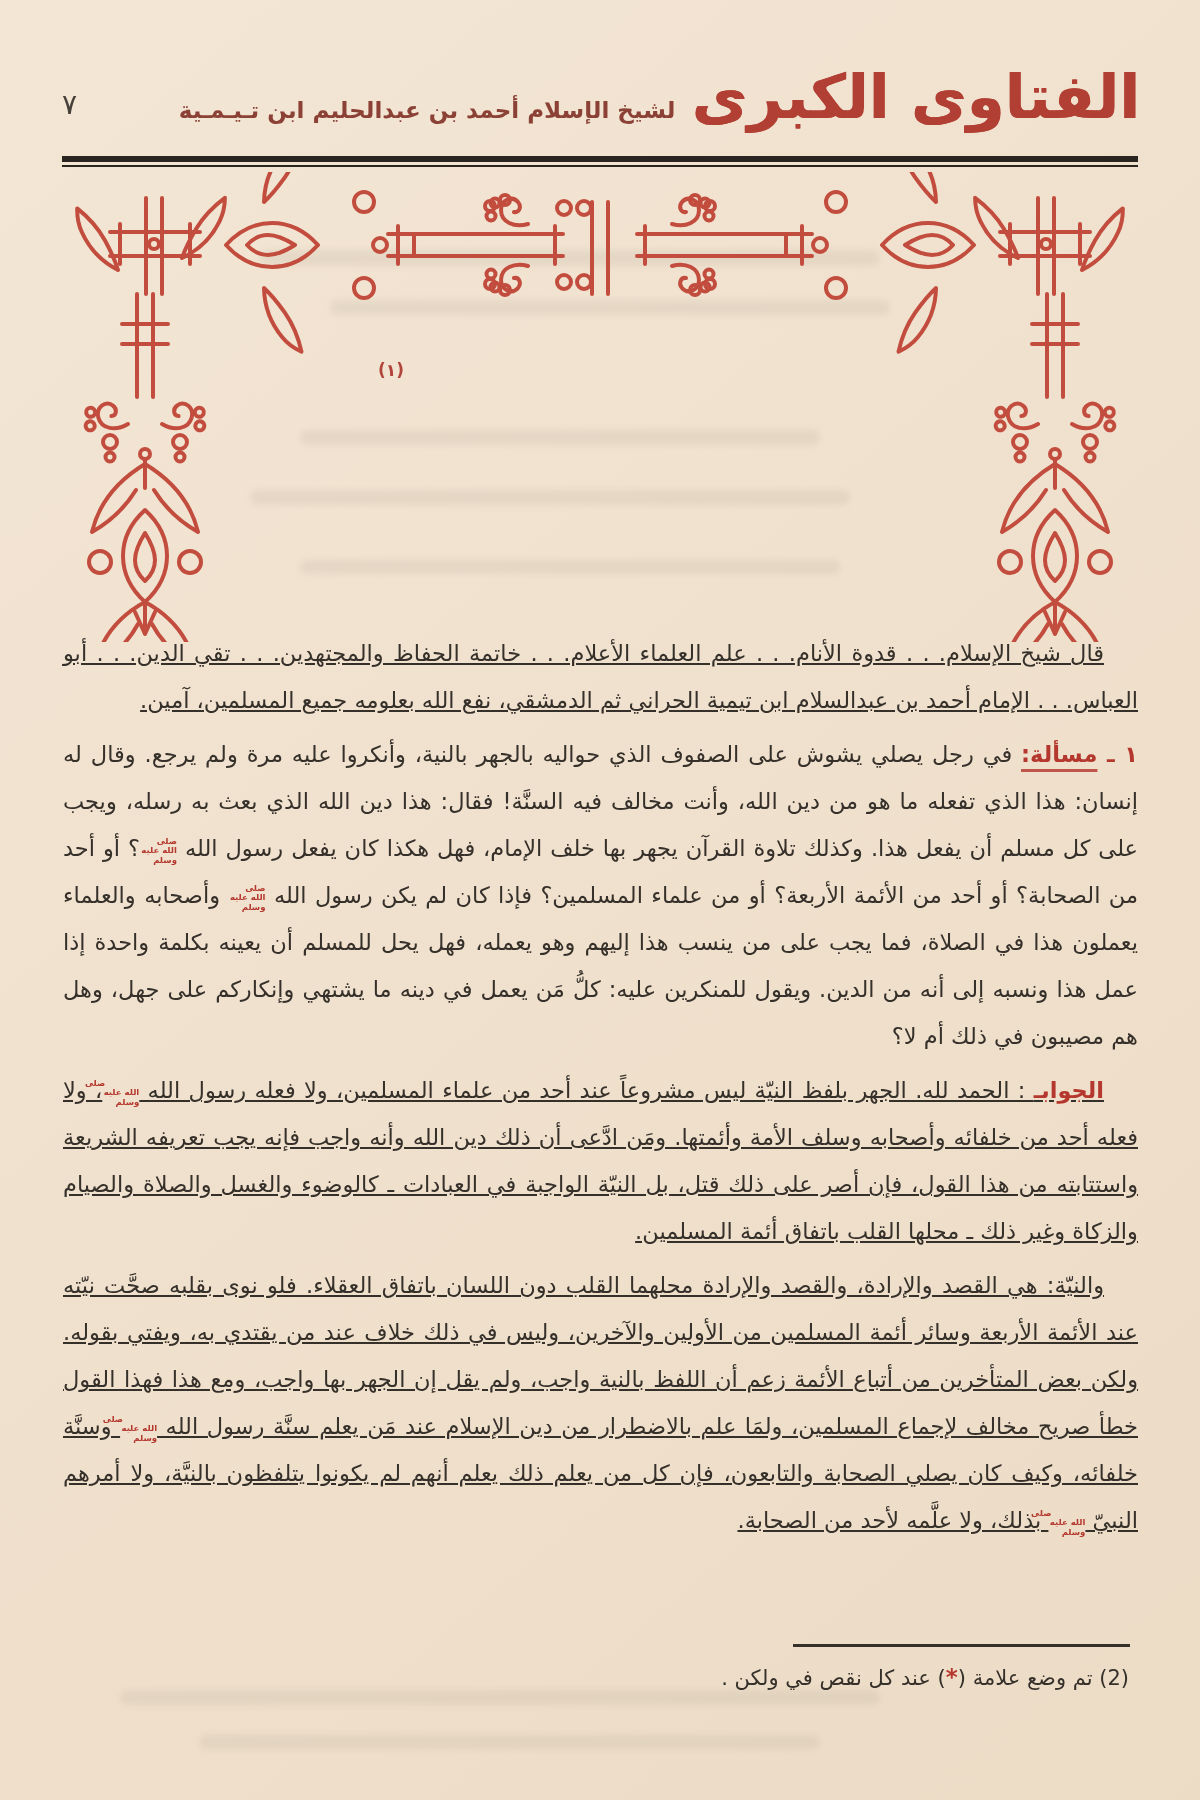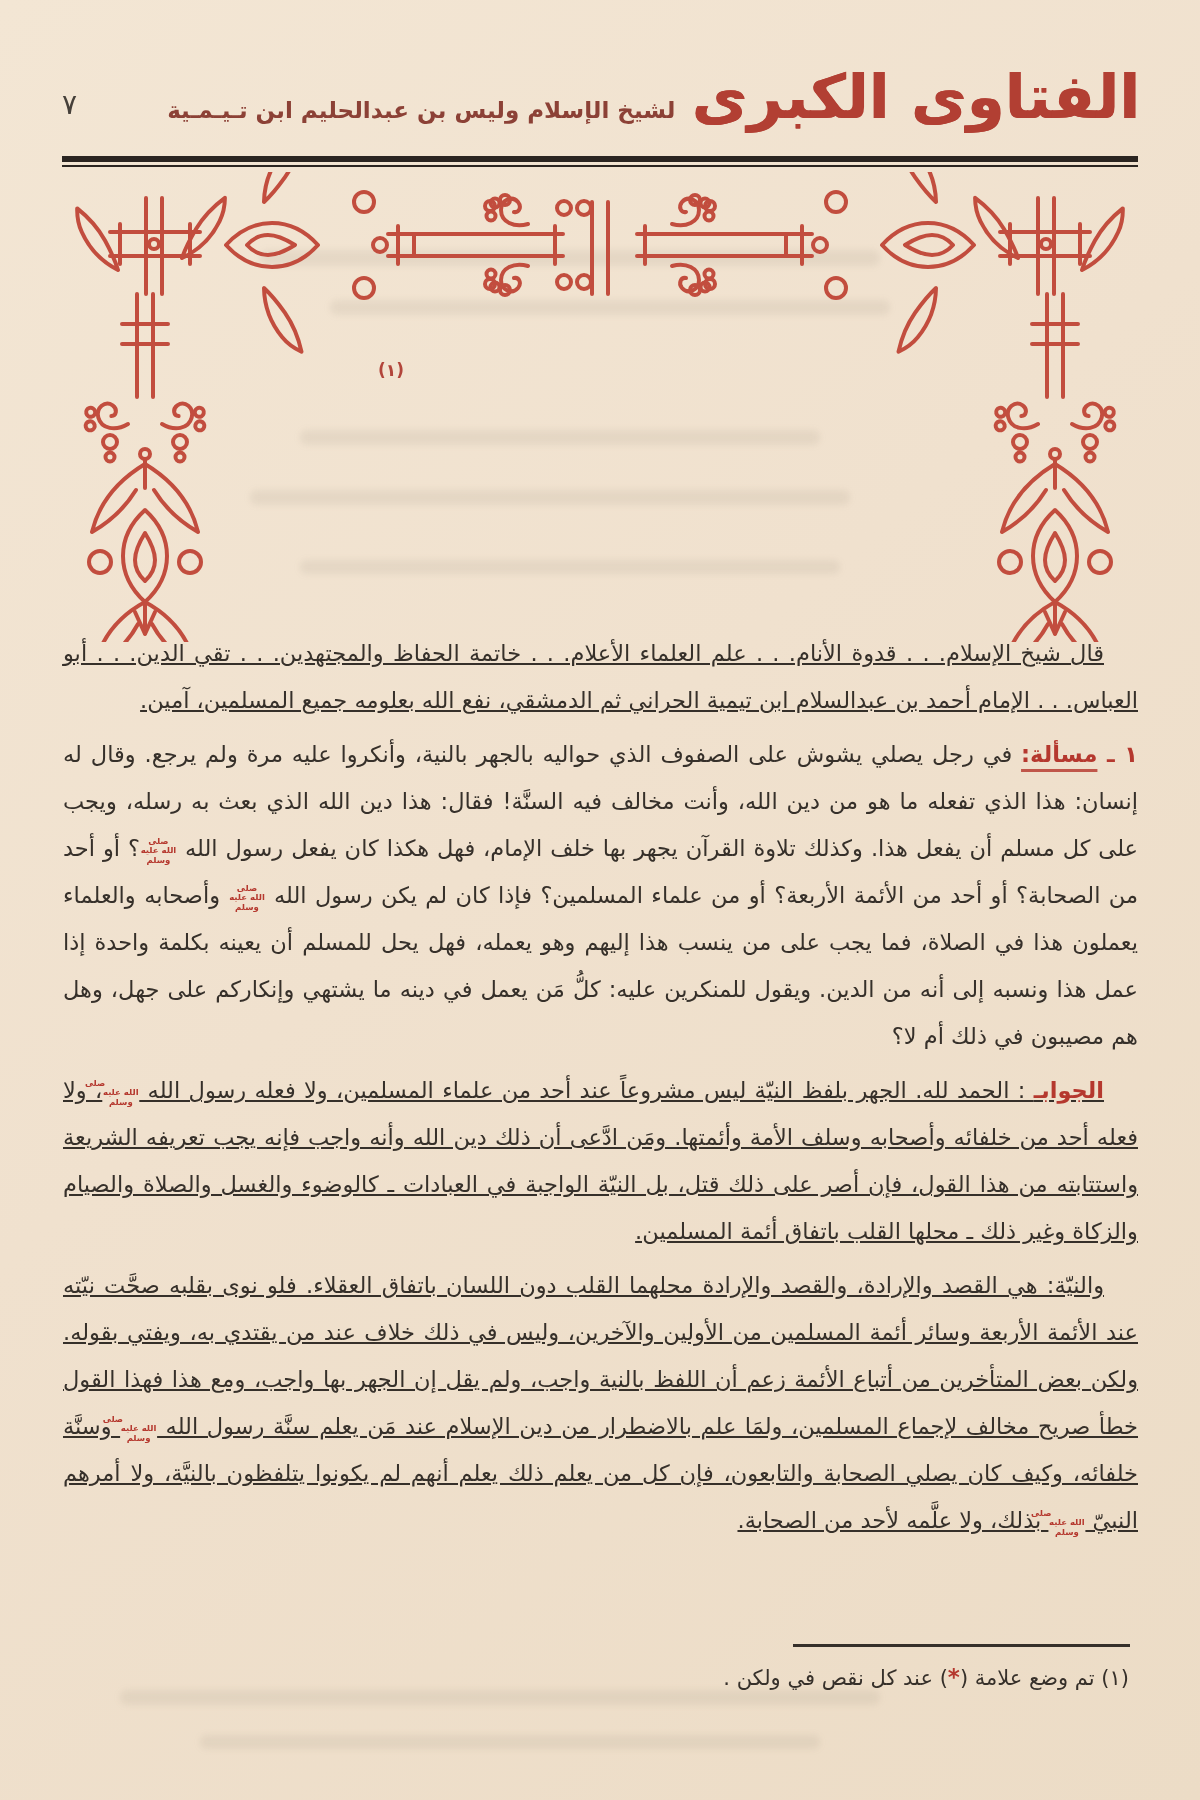--- a/index.html
+++ b/index.html
@@ -34,21 +34,21 @@
   
   .body-text{position:absolute;top:630px;right:62px;left:63px;direction:rtl;text-align:justify;
     font-size:22.5px;line-height:47px;color:#36302a;}
   .para{margin:0 0 7px 0;}
   .para.indent{text-indent:34px;text-decoration:underline;}
   .seg{}
   .issue-lead{color:#b5382e;font-weight:bold;}
   .underlined{text-decoration:underline;text-decoration-color:#c0564a;text-decoration-thickness:2.5px;text-underline-offset:7px;}
   .answer-lead{color:#b5382e;font-weight:bold;letter-spacing:1px;}
   .pbuh{display:inline-block;width:37px;min-width:37px;font-size:8.5px;line-height:1.12;color:#b5382e;
-    text-align:center;vertical-align:-7px;font-weight:bold;white-space:normal;}
+    text-align:right;vertical-align:-7px;font-weight:bold;white-space:normal;}
 
   
   .footnote-rule{position:absolute;top:1644px;right:70px;width:337px;height:3px;background:#36302a;}
   .footnote{position:absolute;top:1660px;right:71px;left:62px;direction:rtl;text-align:right;
     font-size:21px;line-height:34px;color:#36302a;}
   .star{color:#b5382e;font-weight:bold;font-size:23px;}
 </style>
 </head>
 <body>
 
@@ -58,21 +58,21 @@
   <div class="bleed" style="top:300px;left:330px;width:560px;height:15px;"></div>
   <div class="bleed" style="top:430px;left:300px;width:520px;height:15px;"></div>
   <div class="bleed" style="top:490px;left:250px;width:600px;height:15px;"></div>
   <div class="bleed" style="top:560px;left:300px;width:540px;height:14px;"></div>
   <div class="bleed" style="top:1690px;left:120px;width:760px;height:15px;"></div>
   <div class="bleed" style="top:1735px;left:200px;width:620px;height:14px;"></div>
 
   <div class="pageno">٧</div>
   <div class="header">
     <span class="title">الفتاوى الكبرى</span>
-    <span class="subtitle">لشيخ الإسلام وليس بن عبدالحليم ابن تـيـمـية</span>
+    <span class="subtitle">لشيخ الإسلام أحمد بن عبدالحليم ابن تـيـمـية</span>
   </div>
 
   <div class="rule">
     <div class="bar"></div>
       <div class="gap"></div>
       <div class="line"></div>
   </div>
 
   <svg class="ornament" width="1084" height="470" viewBox="0 0 1084 470">
     <defs>
@@ -144,15 +144,15 @@
   <div class="basmala-marker">(١)</div>
 
   <div class="body-text">
       <p class="para indent"><span class="seg">قال شيخ الإسلام. . .  قدوة الأنام. . .  علم العلماء الأعلام. . .  خاتمة الحفاظ والمجتهدين. . .  تقي الدين. . .  أبو العباس. . .  الإمام أحمد بن عبدالسلام ابن تيمية الحراني ثم الدمشقي، نفع الله بعلومه جميع المسلمين، آمين.</span></p>
       <p class="para"><span class="seg issue-lead">١ ـ </span><span class="seg issue-lead underlined">مسألة:</span><span class="seg"> في رجل يصلي يشوش على الصفوف الذي حواليه بالجهر بالنية، وأنكروا عليه مرة ولم يرجع. وقال له إنسان: هذا الذي تفعله ما هو من دين الله، وأنت مخالف فيه السنَّة! فقال: هذا دين الله الذي بعث به رسله، ويجب على كل مسلم أن يفعل هذا. وكذلك تلاوة القرآن يجهر بها خلف الإمام، فهل هكذا كان يفعل رسول الله </span><span class="seg pbuh">صلى الله عليه وسلم</span><span class="seg">؟ أو أحد من الصحابة؟ أو أحد من الأئمة الأربعة؟ أو من علماء المسلمين؟ فإذا كان لم يكن رسول الله </span><span class="seg pbuh">صلى الله عليه وسلم</span><span class="seg"> وأصحابه والعلماء يعملون هذا في الصلاة، فما يجب على من ينسب هذا إليهم وهو يعمله، فهل يحل للمسلم أن يعينه بكلمة واحدة إذا عمل هذا ونسبه إلى أنه من الدين. ويقول للمنكرين عليه: كلُّ مَن يعمل في دينه ما يشتهي وإنكاركم على جهل، وهل هم مصيبون في ذلك أم لا؟</span></p>
       <p class="para indent"><span class="seg answer-lead">الجوابـ</span><span class="seg"> : الحمد لله. الجهر بلفظ النيّة ليس مشروعاً عند أحد من علماء المسلمين، ولا فعله رسول الله </span><span class="seg pbuh">صلى الله عليه وسلم</span><span class="seg">، ولا فعله أحد من خلفائه وأصحابه وسلف الأمة وأئمتها. ومَن ادَّعى أن ذلك دين الله وأنه واجب فإنه يجب تعريفه الشريعة واستتابته من هذا القول، فإن أصر على ذلك قتل، بل النيّة الواجبة في العبادات ـ كالوضوء والغسل والصلاة والصيام والزكاة وغير ذلك ـ محلها القلب باتفاق أئمة المسلمين.</span></p>
       <p class="para indent"><span class="seg">والنيّة: هي القصد والإرادة، والقصد والإرادة محلهما القلب دون اللسان باتفاق العقلاء. فلو نوى بقلبه صحَّت نيّته عند الأئمة الأربعة وسائر أئمة المسلمين من الأولين والآخرين، وليس في ذلك خلاف عند من يقتدي به، ويفتي بقوله. ولكن بعض المتأخرين من أتباع الأئمة زعم أن اللفظ بالنية واجب، ولم يقل إن الجهر بها واجب، ومع هذا فهذا القول خطأ صريح مخالف لإجماع المسلمين، ولمَا علم بالاضطرار من دين الإسلام عند مَن يعلم سنَّة رسول الله </span><span class="seg pbuh">صلى الله عليه وسلم</span><span class="seg"> وسنَّة خلفائه، وكيف كان يصلي الصحابة والتابعون، فإن كل من يعلم ذلك يعلم أنهم لم يكونوا يتلفظون بالنيَّة، ولا أمرهم النبيّ </span><span class="seg pbuh">صلى الله عليه وسلم</span><span class="seg"> بذلك، ولا علَّمه لأحد من الصحابة.</span></p>
     </div>
 
   <div class="footnote-rule"></div>
-  <div class="footnote"><span class="seg">(١) تم وضع علامة (</span><span class="seg star">*</span><span class="seg">) عند كل نقص في ولكن .</span></div>
+  <div class="footnote"><span class="seg">(2) تم وضع علامة (</span><span class="seg star">*</span><span class="seg">) عند كل نقص في ولكن .</span></div>
 
 </div>
 
 </body></html>

